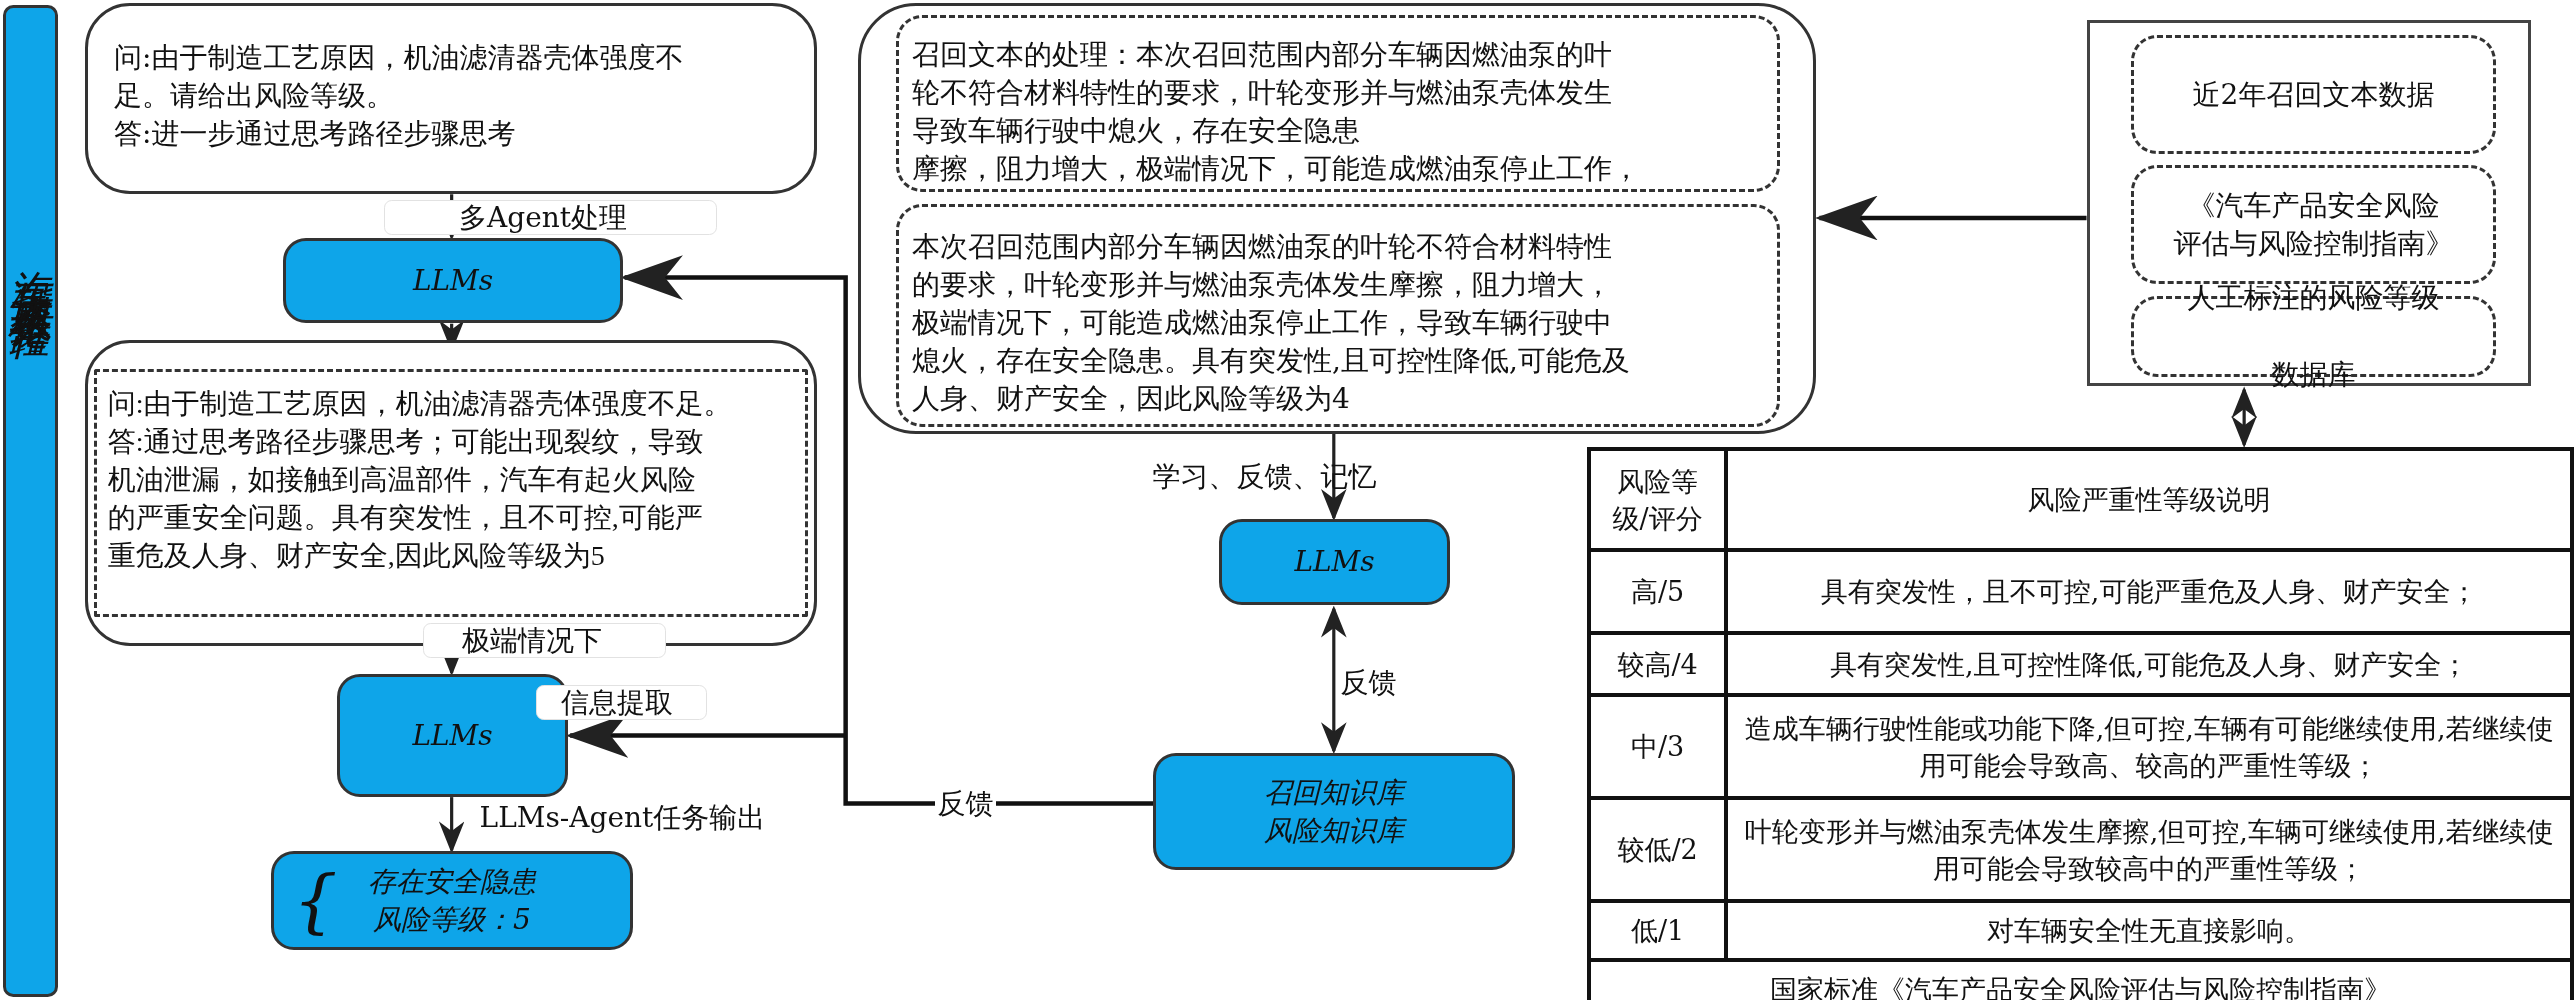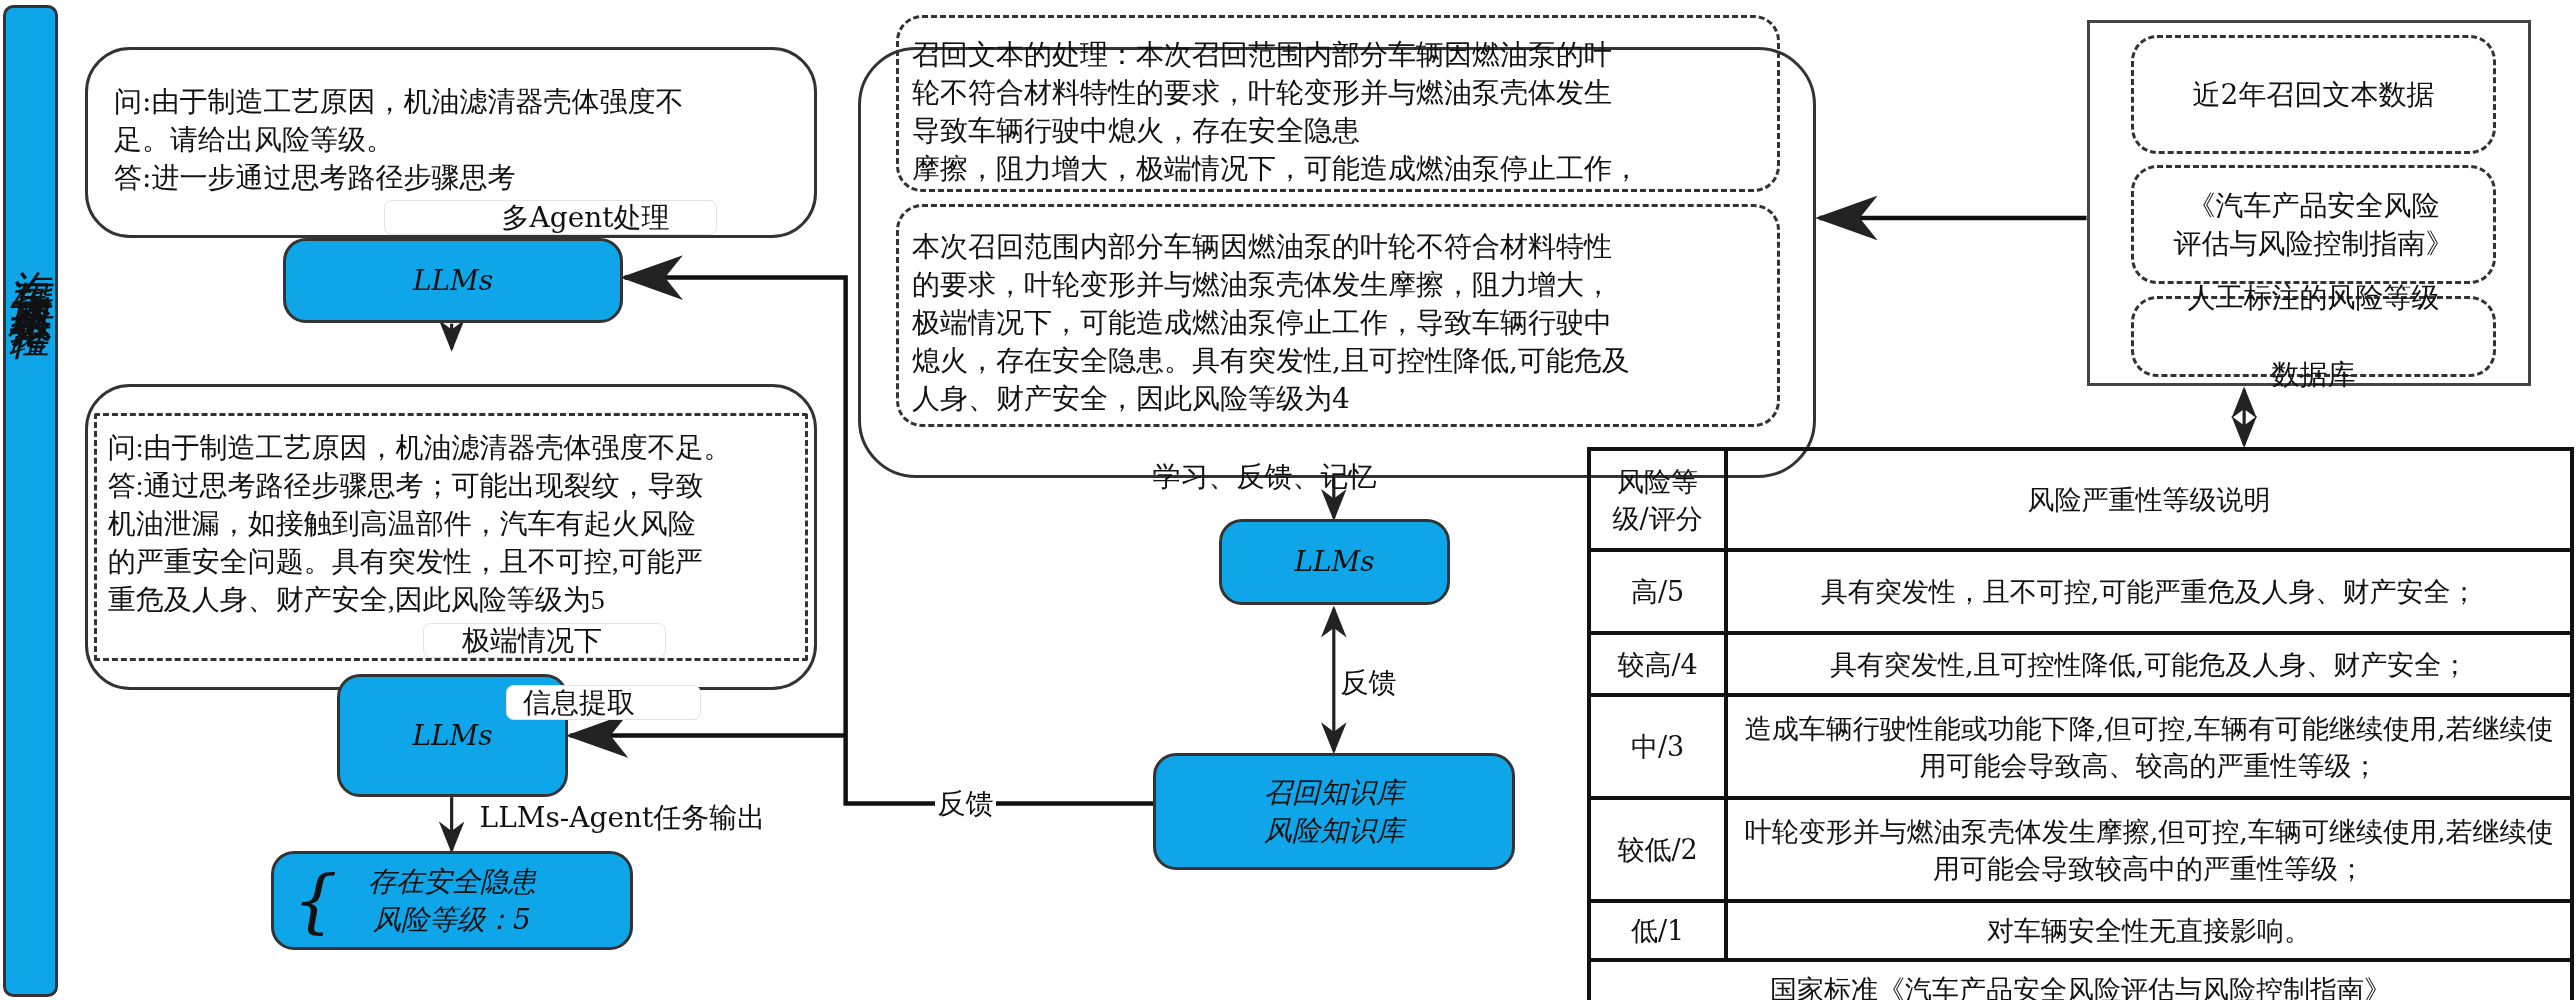--- a/index.html
+++ b/index.html
@@ -1,19 +1,19 @@
 <!DOCTYPE html>
 <html style="font-size:10.3px"><head>
 <meta charset="utf-8">
 <style>
   html,body{margin:0;padding:0;background:#ffffff;}
   body{width:2576px;height:1001px;position:relative;overflow:hidden;
        font-family:"DejaVu Serif","Liberation Serif",serif;color:#111;}
   .abs{position:absolute;box-sizing:border-box;}
-  .rbox{border:3.2px solid #333;border-radius:45px;background:#fff;margin-top:44px;}
+  .rbox{border:3.2px solid #333;border-radius:45px;background:#fff;}
   .sbox{border:3.2px solid #333;border-radius:23px;background:#0ea5e9;font-style:italic;}
   .dash{border:3.2px dashed #333;border-radius:26px;}
   .txt{font-size:28px;line-height:38px;}
   .center{display:flex;align-items:center;justify-content:center;text-align:center;}
   .lbl{font-size:28px;line-height:33px;background:#fff;border:1.9px solid #e2e2e2;border-radius:7.7px;padding:0 3.8px;}
   .plain{font-size:28px;line-height:33px;background:#fff;padding:0 2.6px;}
   svg.wires{position:absolute;left:0;top:0;}
   table.risk{border-collapse:collapse;width:100%;height:100%;font-size:27px;}
   table.risk td{border:4.5px solid #111;text-align:center;vertical-align:middle;padding:5.1px 11.5px;line-height:37px;}
   .vlabel{writing-mode:vertical-rl;text-orientation:upright;font-size:40px;letter-spacing:5.1px;font-family:"DejaVu Sans","Liberation Sans",sans-serif;}
@@ -57,39 +57,39 @@
 
   <line x1="3503" y1="608" x2="3503" y2="694" stroke="#222" stroke-width="5" marker-start="url(#ahsr)" marker-end="url(#ahs)"></line>
 </svg>
 
 <div class="abs rbox" style="left:85px;top:3.2px;width:732px;height:191px;padding:33px 26px 0 26px;">
   <div class="txt">问:由于制造工艺原因，机油滤清器壳体强度不</div>
   <div class="txt">足。请给出风险等级。</div>
   <div class="txt">答:进一步通过思考路径步骤思考</div>
 </div>
 
-<div class="abs lbl" style="left:384px;top:200px;width:333px;padding-left:74px;text-align:center;">多Agent处理</div>
+<div class="abs lbl" style="left:384px;top:200px;width:333px;padding-left:74px;">多Agent处理</div>
 
 <div class="abs sbox center txt" style="left:283px;top:238px;width:340px;height:85px;">LLMs</div>
 
 <div class="abs rbox" style="left:85px;top:340px;width:732px;height:306px;padding:26px 6.4px;font-family:Liberation Serif, serif;">
   <div class="dash" style="border-radius:2.6px;padding:13px 10.3px;height:100%;box-sizing:border-box;">
     <div class="txt">问:由于制造工艺原因，机油滤清器壳体强度不足。</div>
     <div class="txt">答:通过思考路径步骤思考；可能出现裂纹，导致</div>
     <div class="txt">机油泄漏，如接触到高温部件，汽车有起火风险</div>
     <div class="txt">的严重安全问题。具有突发性，且不可控,可能严</div>
     <div class="txt">重危及人身、财产安全,因此风险等级为5</div>
   </div>
 </div>
 
 <div class="abs lbl" style="left:423px;top:623px;width:243px;padding-left:38px;">极端情况下</div>
 
 <div class="abs sbox center txt" style="left:337px;top:674px;width:231px;height:123px;">LLMs</div>
 
-<div class="abs lbl" style="left:506px;top:685px;width:195px;padding-left:16px;">信息提取</div>
+<div class="abs lbl" style="left:536px;top:685px;width:171px;padding-left:24px;">信息提取</div>
 
 <div class="abs plain" style="left:477px;top:801px;">LLMs-Agent任务输出</div>
 
 <div class="abs sbox center" style="left:271px;top:851px;width:362px;height:99px;flex-direction:column;">
   <span class="abs" style="left:19px;top:11.5px;font-size:70px;line-height:70px;font-weight:100;">{</span>
   <div class="txt">存在安全隐患</div>
   <div class="txt">风险等级：5</div>
 </div>
 
 <div class="abs rbox" style="left:858px;top:3.2px;width:958px;height:431px;border-radius:58px;"></div>

